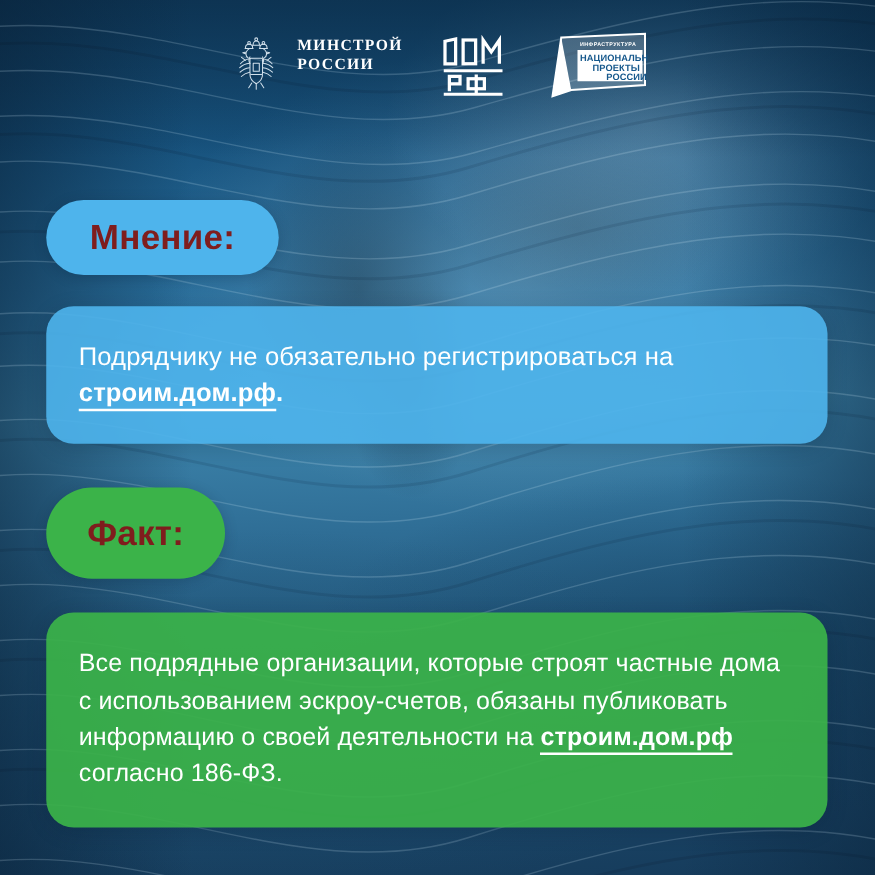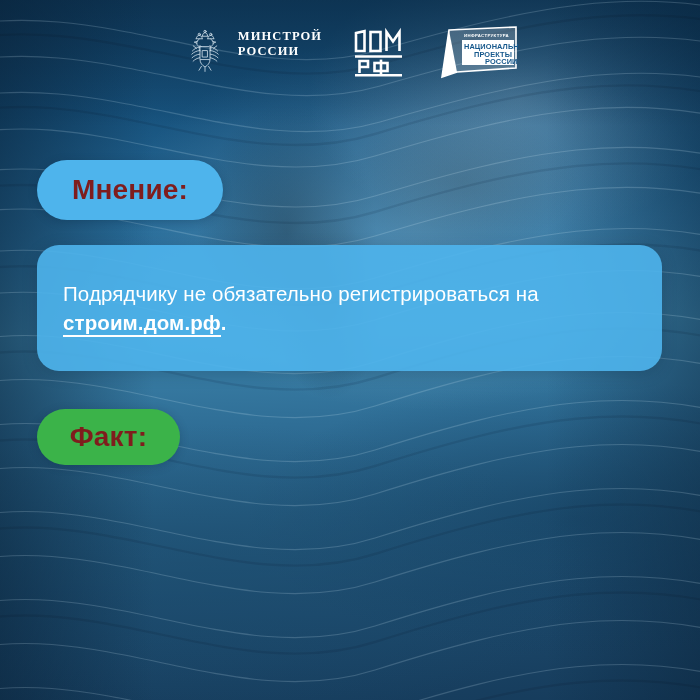--- a/index.html
+++ b/index.html
@@ -108,36 +108,36 @@
     letter-spacing:.2px;
     border-radius:999px;
     z-index:5;
     box-shadow:0 2px 10px rgba(4,28,48,.22);
   }
   .badge-opinion{
     left:37px;top:160px;width:186px;height:60px;
     background:#4eb4ec;
   }
   .badge-fact{
-    left:37px;top:409px;width:143px;height:56px;
+    left:37px;top:390px;width:143px;height:73px;
     background:#3bb349;
   }
 
   
   .card{
     position:absolute;
     left:37px;width:625px;
     border-radius:22px;
     z-index:4;
     box-shadow:0 3px 16px rgba(4,26,46,.20);
     display:flex;align-items:center;
     overflow:hidden;
   }
   .card-opinion{
-    top:245px;height:126px;
+    top:245px;height:110px;
     background:rgba(78,180,236,.90);
   }
   .card-fact{
     top:490px;height:172px;
     background:rgba(59,179,73,.92);
   }
   .card-text{
     position:relative;z-index:2;
     color:#ffffff;
     font-size:20.5px;
@@ -287,14 +287,19 @@
   <div class="card card-opinion">
     <div class="card-text">
       <span>Подрядчику не обязательно регистрироваться на </span><b class="site">строим.дом.рф</b><span class="dot-after">.</span>
     </div>
   </div>
 
   <div class="badge badge-fact">
     <span>Факт:</span>
   </div>
 
+  <div class="card card-fact">
+    <div class="card-text">
+      <span>Все подрядные организации, которые строят частные дома с использованием эскроу-счетов, обязаны публиковать информацию о своей деятельности на </span><b class="site">строим.дом.рф</b><span> согласно 186-ФЗ.</span>
+    </div>
+  </div>
 
 </div>
 
 </body></html>

